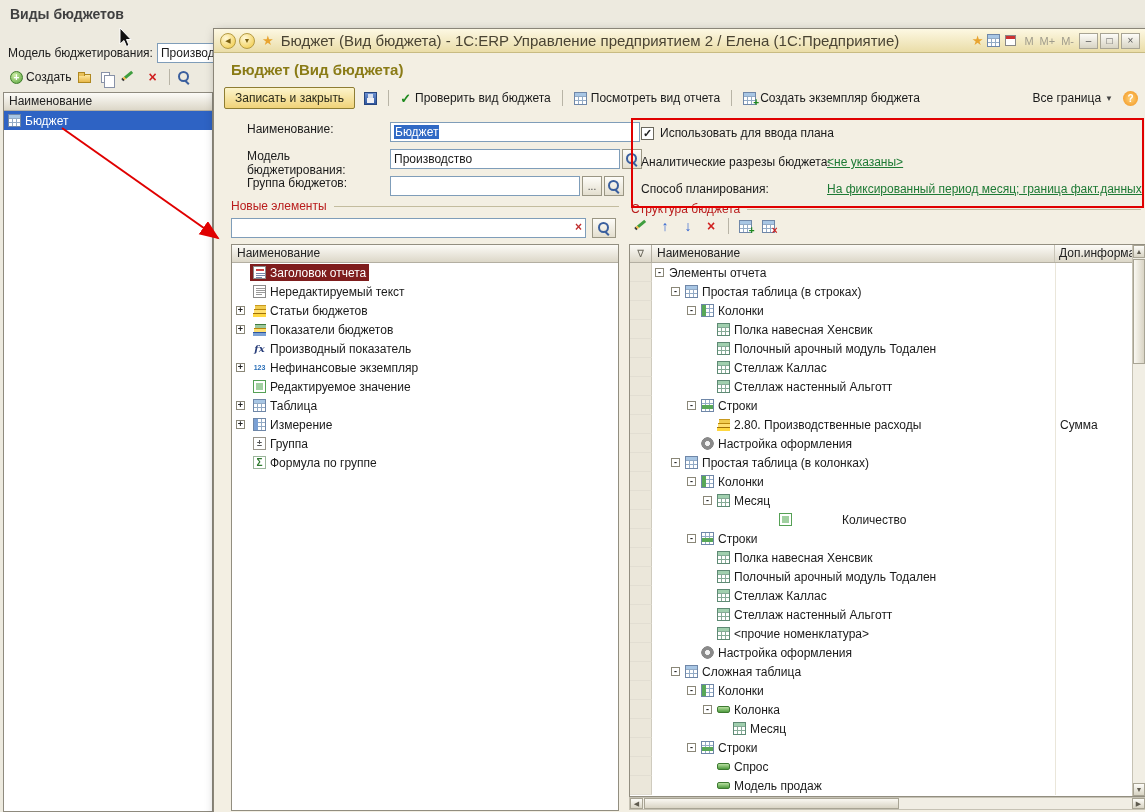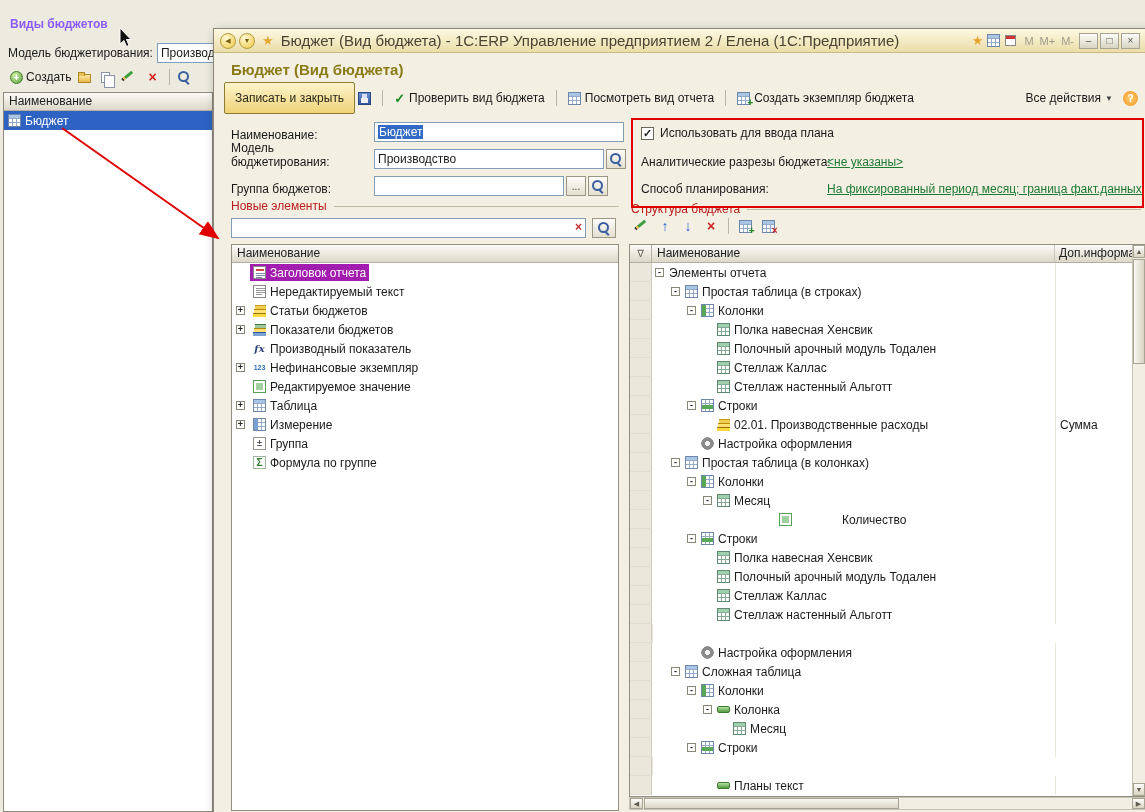--- a/index.html
+++ b/index.html
@@ -93,21 +93,21 @@
 .i-copy::after{content:"";position:absolute;left:2px;top:2px;width:9px;height:11px;background:#fff;border:1px solid #8892a8}
 .i-cal{width:11px;height:11px;margin:1px 5px 1px 1px;border:1px solid #888;background:linear-gradient(#cc3333 0 3px,#fff 3px)}
 .ov-plus::after{content:"+";position:absolute;right:-4px;bottom:-4px;font:bold 10px/10px "Liberation Sans",sans-serif;color:#1e8a1e}
 .ov-del::after{content:"×";position:absolute;right:-4px;bottom:-4px;font:bold 10px/10px "Liberation Sans",sans-serif;color:#cc2020}
 .g-check{color:#1e8a1e;font-weight:bold;font-size:13px;margin-right:4px}
 .exp{width:9px;height:9px;border:1px solid #8a8778;background:#fff;color:#222;
  font:bold 9px/7px "Liberation Sans",sans-serif;text-align:center;margin-right:5px;flex:none}
 .expsp{width:14px;flex:none}
 
 
-.bg-title{position:absolute;left:10px;top:17px;font-size:12px;font-weight:bold;color:#8b5cf6}
+.bg-title{position:absolute;left:10px;top:6px;font-size:14px;font-weight:bold;color:#404040}
 .bg-model-row{position:absolute;left:8px;top:43px;display:flex;align-items:center}
 .bg-model-row .input{width:66px;margin-left:4px}
 .bg-toolbar{position:absolute;left:6px;top:66px;display:flex;align-items:center;height:22px}
 .tbtn{display:flex;align-items:center;padding:2px 4px;cursor:pointer}
 .tbtn .icn{margin-right:3px}
 .icobtn{display:flex;align-items:center;justify-content:center;width:22px;height:20px;cursor:pointer}
 .bg-list{position:absolute;left:3px;top:92px;width:210px;bottom:0;border:1px solid #8E8A7E;background:#fff}
 .bgrow{display:flex;align-items:center;height:19px;padding-left:4px;white-space:nowrap}
 .bgrow.sel{background:#2E63C4;color:#fff}
 
@@ -125,29 +125,29 @@
  font-size:7px;color:#7a5f10;margin-right:3px;cursor:pointer}
 .tb-star{color:#E8A430;font-size:13px;margin:0 7px 0 4px;cursor:pointer}
 .tb-title{font-size:15px;color:#4a4433;white-space:nowrap;overflow:hidden;flex:1 1 auto;min-width:0}
 .tb-right{margin-left:auto;display:flex;align-items:center;flex:none}
 .tb-right .tb-star{margin:0 4px}
 .tb-m{color:#a09c8c;font-size:11px;margin:0 3px;cursor:default}
 .winbtn{width:19px;height:16px;margin-left:2px;background:linear-gradient(#fdfcf8,#d8d4c4);
  border:1px solid #a8a494;display:flex;align-items:center;justify-content:center;font-size:10px;color:#555;cursor:pointer}
 .page-title{position:absolute;left:17px;top:32px;font-size:15px;font-weight:bold;color:#8A7B16}
 .toolbar{position:absolute;left:10px;top:56px;right:8px;height:26px;display:flex;align-items:center}
-.btn-default{display:flex;align-items:center;height:32px;padding:8px 10px;cursor:pointer;
+.btn-default{display:flex;align-items:center;height:22px;padding:8px 10px;margin-right:6px;cursor:pointer;
  background:linear-gradient(#FCF4CB,#F0D379);border:1px solid #8E7D33;border-radius:2px;color:#2a2a1a}
 .flatbtn{display:flex;align-items:center;margin:0 6px;cursor:pointer;white-space:nowrap}
 .allactions{margin-left:auto;display:flex;align-items:center;cursor:pointer;white-space:nowrap}
 .allactions .dd{font-size:8px;margin-left:4px;color:#444}
 .help{width:15px;height:15px;border-radius:50%;background:radial-gradient(#ffd27a,#f09018);color:#fff;
  font-weight:bold;font-size:10px;display:flex;align-items:center;justify-content:center;margin-left:10px;flex:none;cursor:pointer}
 
-.frow{position:absolute;left:17px;height:20px;display:flex;align-items:flex-end}
+.frow{position:absolute;left:33px;height:20px;display:flex;align-items:flex-start}
 .frow .flabel{width:143px;flex:none}
 .name-input{width:250px}
 .model-input{width:230px}
 .group-input{width:190px}
 .fieldbtn{width:20px;height:20px;border:1px solid #9a9684;background:linear-gradient(#fdfcf8,#e4dfcf);
  display:flex;align-items:center;justify-content:center;margin-left:2px;cursor:pointer;font-size:10px;color:#444}
 
 .red-rect{position:absolute;left:417px;top:89px;width:513px;height:90px;border:2px solid #E00000;z-index:30;pointer-events:none}
 .plan-check{position:absolute;left:427px;top:97px;display:flex;align-items:center;white-space:nowrap}
 .cb{width:13px;height:13px;border:1px solid #6a675c;background:#fff;display:flex;align-items:center;justify-content:center;
@@ -171,21 +171,21 @@
 
 .struct-toolbar{position:absolute;left:417px;top:186px;height:22px;display:flex;align-items:center}
 .sbtn{width:22px;height:20px;display:flex;align-items:center;justify-content:center;margin-right:1px;cursor:pointer}
 .arr-up,.arr-dn{color:#2a5fd0;font-weight:bold;font-size:14px}
 .del-x{color:#D02020;font-weight:bold;font-size:14px}
 
 
 .ltree{position:absolute;left:17px;top:215px;width:388px;height:567px;border:1px solid #928E80;background:#fff;overflow:hidden}
 .ltrow{display:flex;align-items:center;height:19px;padding-left:4px;white-space:nowrap;cursor:default}
 .rowinner{display:flex;align-items:center;height:17px;padding:0 3px}
-.ltrow.sel .rowinner{background:#a21caf;color:#fff}
+.ltrow.sel .rowinner{background:#7f1d1d;color:#fff}
 
 
 .rtree{position:absolute;left:415px;top:215px;width:517px;height:553px;border:1px solid #928E80;background:#fff;overflow:hidden}
 .rhead{display:flex;height:18px;background:linear-gradient(#FCFBF7,#DCD7C8);border-bottom:1px solid #B3AFA2;color:#222}
 .hsel{width:22px;border-right:1px solid #B3AFA2;display:flex;align-items:center;justify-content:center;
  color:#6a675c;font-size:10px;flex:none}
 .hname{flex:1;padding:0 5px;line-height:17px;border-right:1px solid #C9C5B8;overflow:hidden;white-space:nowrap}
 .hinfo{width:90px;padding:0 4px;line-height:17px;overflow:hidden;white-space:nowrap;flex:none}
 .rtrow{display:flex;height:19px;white-space:nowrap}
 .rsel{width:22px;background:#EBE7DA;border-right:1px solid #CFCBBE;border-bottom:1px solid #E2DED2;flex:none;cursor:pointer}
@@ -301,21 +301,21 @@
     <span class="flatbtn">
       <span class="icn i-tbl"></span>
       <span>Посмотреть вид отчета</span>
     </span>
     <span class="sep"></span>
     <span class="flatbtn">
       <span class="icn i-tbl ov-plus"></span>
       <span>Создать экземпляр бюджета</span>
     </span>
     <span class="allactions">
-      <span>Все действия</span>
+      <span>Все граница</span>
       <span class="dd">▼</span>
     </span>
     <span class="help">
         <span>?</span>
       </span>
   </div>
 
   <div class="frow" style="top:93px">
     <span class="flabel">Наименование:</span>
     <span class="input name-input">
@@ -559,21 +559,21 @@
             <span class="icn i-rows"></span>
             <span>Строки</span>
           </div>
           <div class="rinfo"></div>
         </div>
         <div class="rtrow">
           <div class="rsel"></div>
           <div class="rname" style="padding-left: 51px;">
             <span class="expsp"></span>
             <span class="icn i-stack"></span>
-            <span>02.01. Производственные расходы</span>
+            <span>2.80. Производственные расходы</span>
           </div>
           <div class="rinfo">Сумма</div>
         </div>
         <div class="rtrow">
           <div class="rsel"></div>
           <div class="rname" style="padding-left: 35px;">
             <span class="expsp"></span>
             <span class="icn i-gear"></span>
             <span>Настройка оформления</span>
           </div>
@@ -655,20 +655,25 @@
           <div class="rsel"></div>
           <div class="rname" style="padding-left: 51px;">
             <span class="expsp"></span>
             <span class="icn i-grid"></span>
             <span>Стеллаж настенный Альготт</span>
           </div>
           <div class="rinfo"></div>
         </div>
         <div class="rtrow">
           <div class="rsel"></div>
+          <div class="rname" style="padding-left: 51px;">
+            <span class="expsp"></span>
+            <span class="icn i-grid"></span>
+            <span>&lt;прочие номенклатура&gt;</span>
+          </div>
           <div class="rinfo"></div>
         </div>
         <div class="rtrow">
           <div class="rsel"></div>
           <div class="rname" style="padding-left: 35px;">
             <span class="expsp"></span>
             <span class="icn i-gear"></span>
             <span>Настройка оформления</span>
           </div>
           <div class="rinfo"></div>
@@ -713,28 +718,33 @@
           <div class="rsel"></div>
           <div class="rname" style="padding-left: 35px;">
             <span class="exp">-</span>
             <span class="icn i-rows"></span>
             <span>Строки</span>
           </div>
           <div class="rinfo"></div>
         </div>
         <div class="rtrow">
           <div class="rsel"></div>
-          <div class="rinfo"></div>
-        </div>
-        <div class="rtrow">
-          <div class="rsel"></div>
           <div class="rname" style="padding-left: 51px;">
             <span class="expsp"></span>
             <span class="icn i-colbar"></span>
-            <span>Планы текст</span>
+            <span>Спрос</span>
+          </div>
+          <div class="rinfo"></div>
+        </div>
+        <div class="rtrow">
+          <div class="rsel"></div>
+          <div class="rname" style="padding-left: 51px;">
+            <span class="expsp"></span>
+            <span class="icn i-colbar"></span>
+            <span>Модель продаж</span>
           </div>
           <div class="rinfo"></div>
         </div>
       </div>
     <div class="vsb">
       <span class="sb-arrow up">
           <span>▲</span>
         </span>
       <span class="vthumb"></span>
       <span class="sb-arrow dn">

